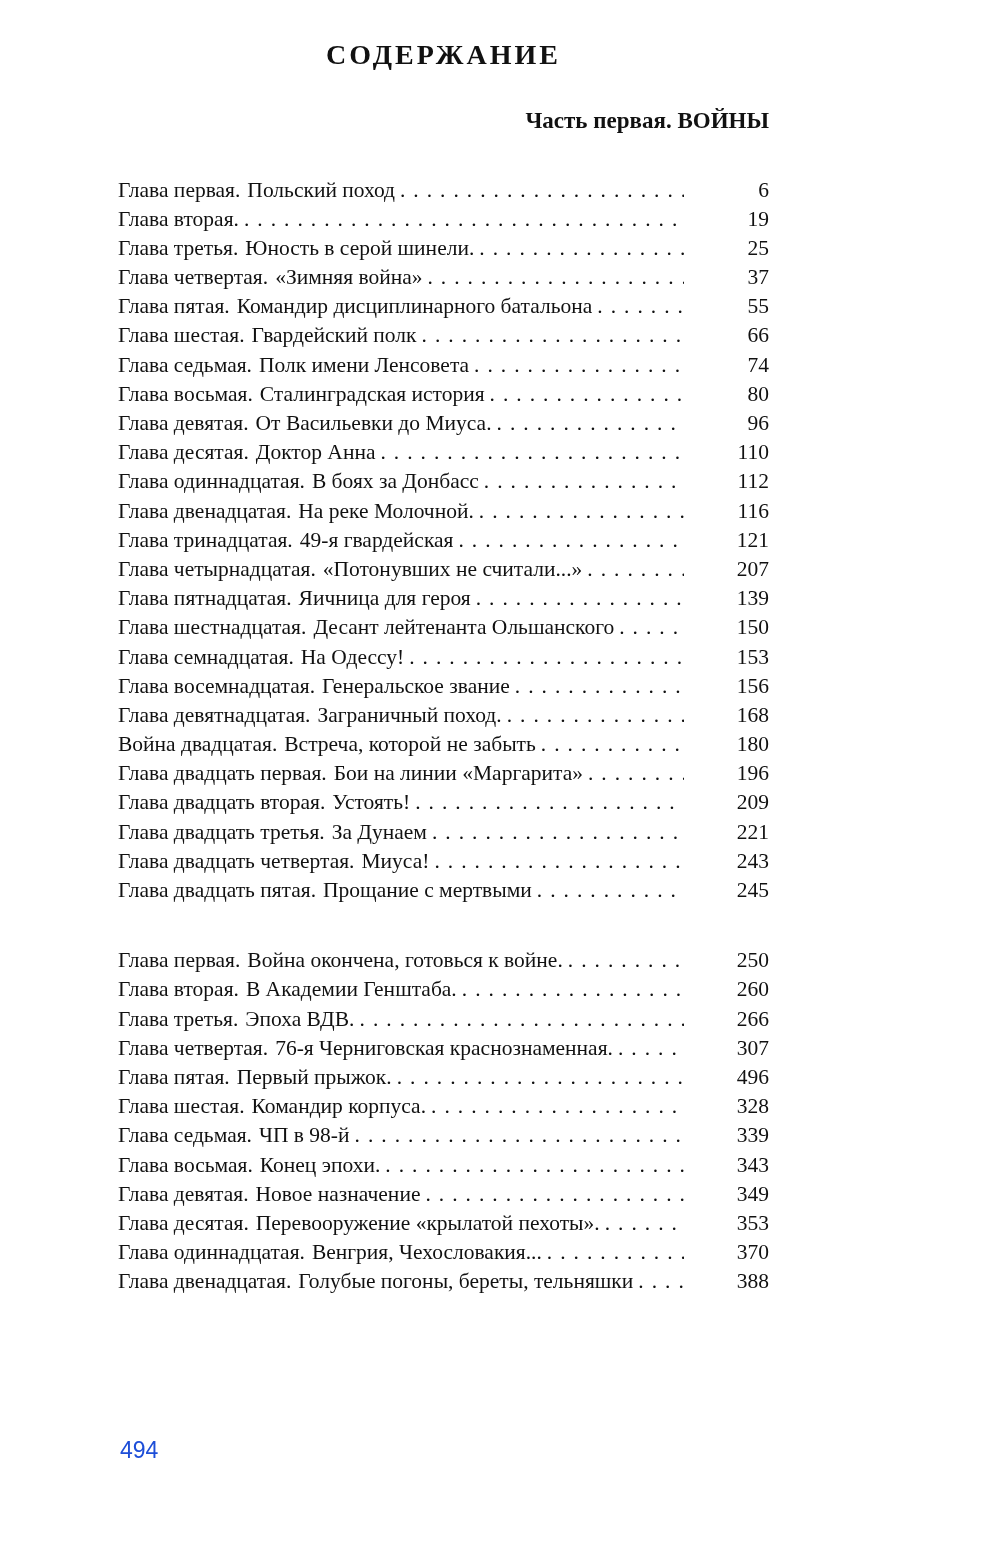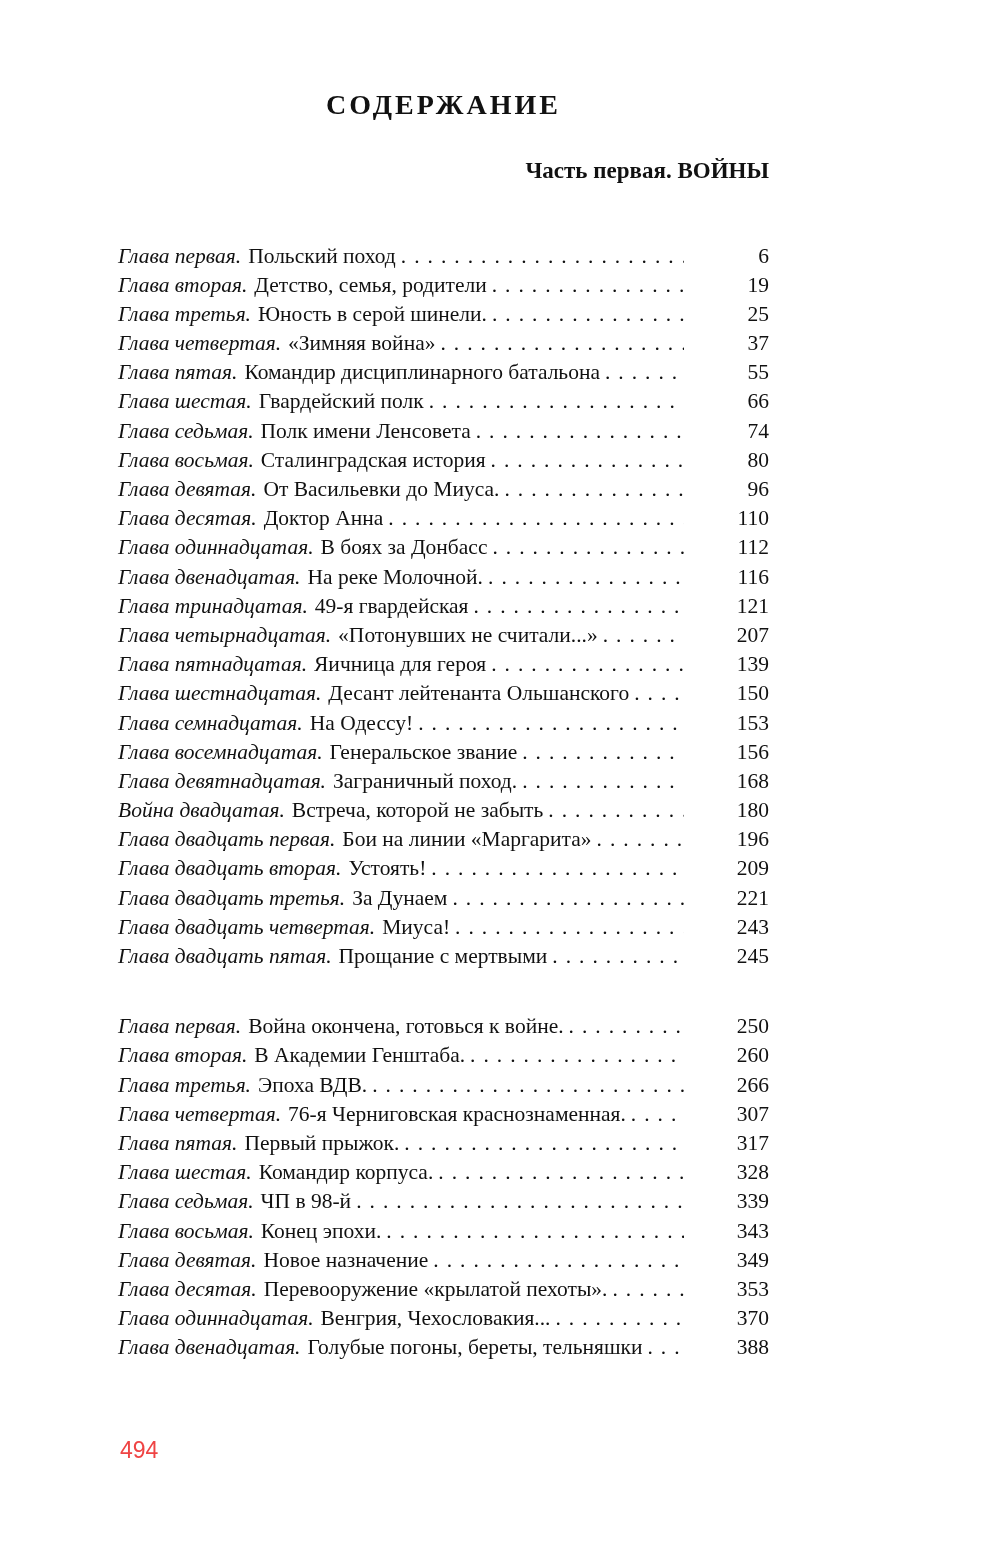--- a/index.html
+++ b/index.html
@@ -2,21 +2,21 @@
 <html><head>
 <meta charset="utf-8">
 <style>
   html, body { margin:0; padding:0; background:#ffffff; }
   .page {
     position: relative;
     width: 876px;
     height: 1562px;
     background: #ffffff;
     box-sizing: border-box;
-    padding: 90px 107px 0 118px;
+    padding: 40px 107px 0 118px;
     font-family: "Liberation Serif", "DejaVu Serif", serif;
     color: #111111;
     overflow: hidden;
   }
   .page-title {
     margin: 0;
     text-align: center;
     font-size: 28px;
     font-weight: bold;
     letter-spacing: 3px;
@@ -34,63 +34,62 @@
   .entries { margin-top: 42px; }
   .part-2 .entries { margin-top: 41px; }
   .row {
     display: flex;
     align-items: baseline;
     height: 29.2px;
     font-size: 21.5px;
     line-height: 29.2px;
     white-space: nowrap;
   }
-  .t-label { font-style: italic; flex: none; margin-top: 16px; }
+  .t-label { flex: none; }
   .t-title { flex: none; margin-left: 7px; }
   .leader {
     flex: 1 1 auto;
     overflow: hidden;
     white-space: nowrap;
     letter-spacing: 8px;
     margin-left: 5px;
     min-width: 0;
   }
   .pagenum {
     flex: none;
     width: 85px;
     text-align: right;
   }
   .folio {
     position: absolute;
     left: 120px;
     top: 1437px;
     font-family: "Liberation Sans", "DejaVu Sans", sans-serif;
     font-size: 23px;
-    color: #ef4444;
+    color: #1d4ed8;
   }
 </style>
 </head>
 <body>
 
 <div class="page">
 
   <h1 class="page-title">СОДЕРЖАНИЕ</h1>
 
   <section class="part part-1">
     <h2 class="part-heading">Часть первая. ВОЙНЫ</h2>
     <div class="entries">
         <div class="row">
           <span class="t-label">Глава первая.</span>
           <span class="t-title">Польский поход</span>
           <span class="leader">................................................................................</span>
           <span class="pagenum">6</span>
         </div>
         <div class="row">
           <span class="t-label">Глава вторая.</span>
-          <span class="t-title">Детство, семья, родители</span>
           <span class="leader">................................................................................</span>
           <span class="pagenum">19</span>
         </div>
         <div class="row">
           <span class="t-label">Глава третья.</span>
           <span class="t-title">Юность в серой шинели.</span>
           <span class="leader">................................................................................</span>
           <span class="pagenum">25</span>
         </div>
         <div class="row">
@@ -251,21 +250,21 @@
         <div class="row">
           <span class="t-label">Глава четвертая.</span>
           <span class="t-title">76-я Черниговская краснознаменная.</span>
           <span class="leader">................................................................................</span>
           <span class="pagenum">307</span>
         </div>
         <div class="row">
           <span class="t-label">Глава пятая.</span>
           <span class="t-title">Первый прыжок.</span>
           <span class="leader">................................................................................</span>
-          <span class="pagenum">317</span>
+          <span class="pagenum">496</span>
         </div>
         <div class="row">
           <span class="t-label">Глава шестая.</span>
           <span class="t-title">Командир корпуса.</span>
           <span class="leader">................................................................................</span>
           <span class="pagenum">328</span>
         </div>
         <div class="row">
           <span class="t-label">Глава седьмая.</span>
           <span class="t-title">ЧП в 98-й</span>

